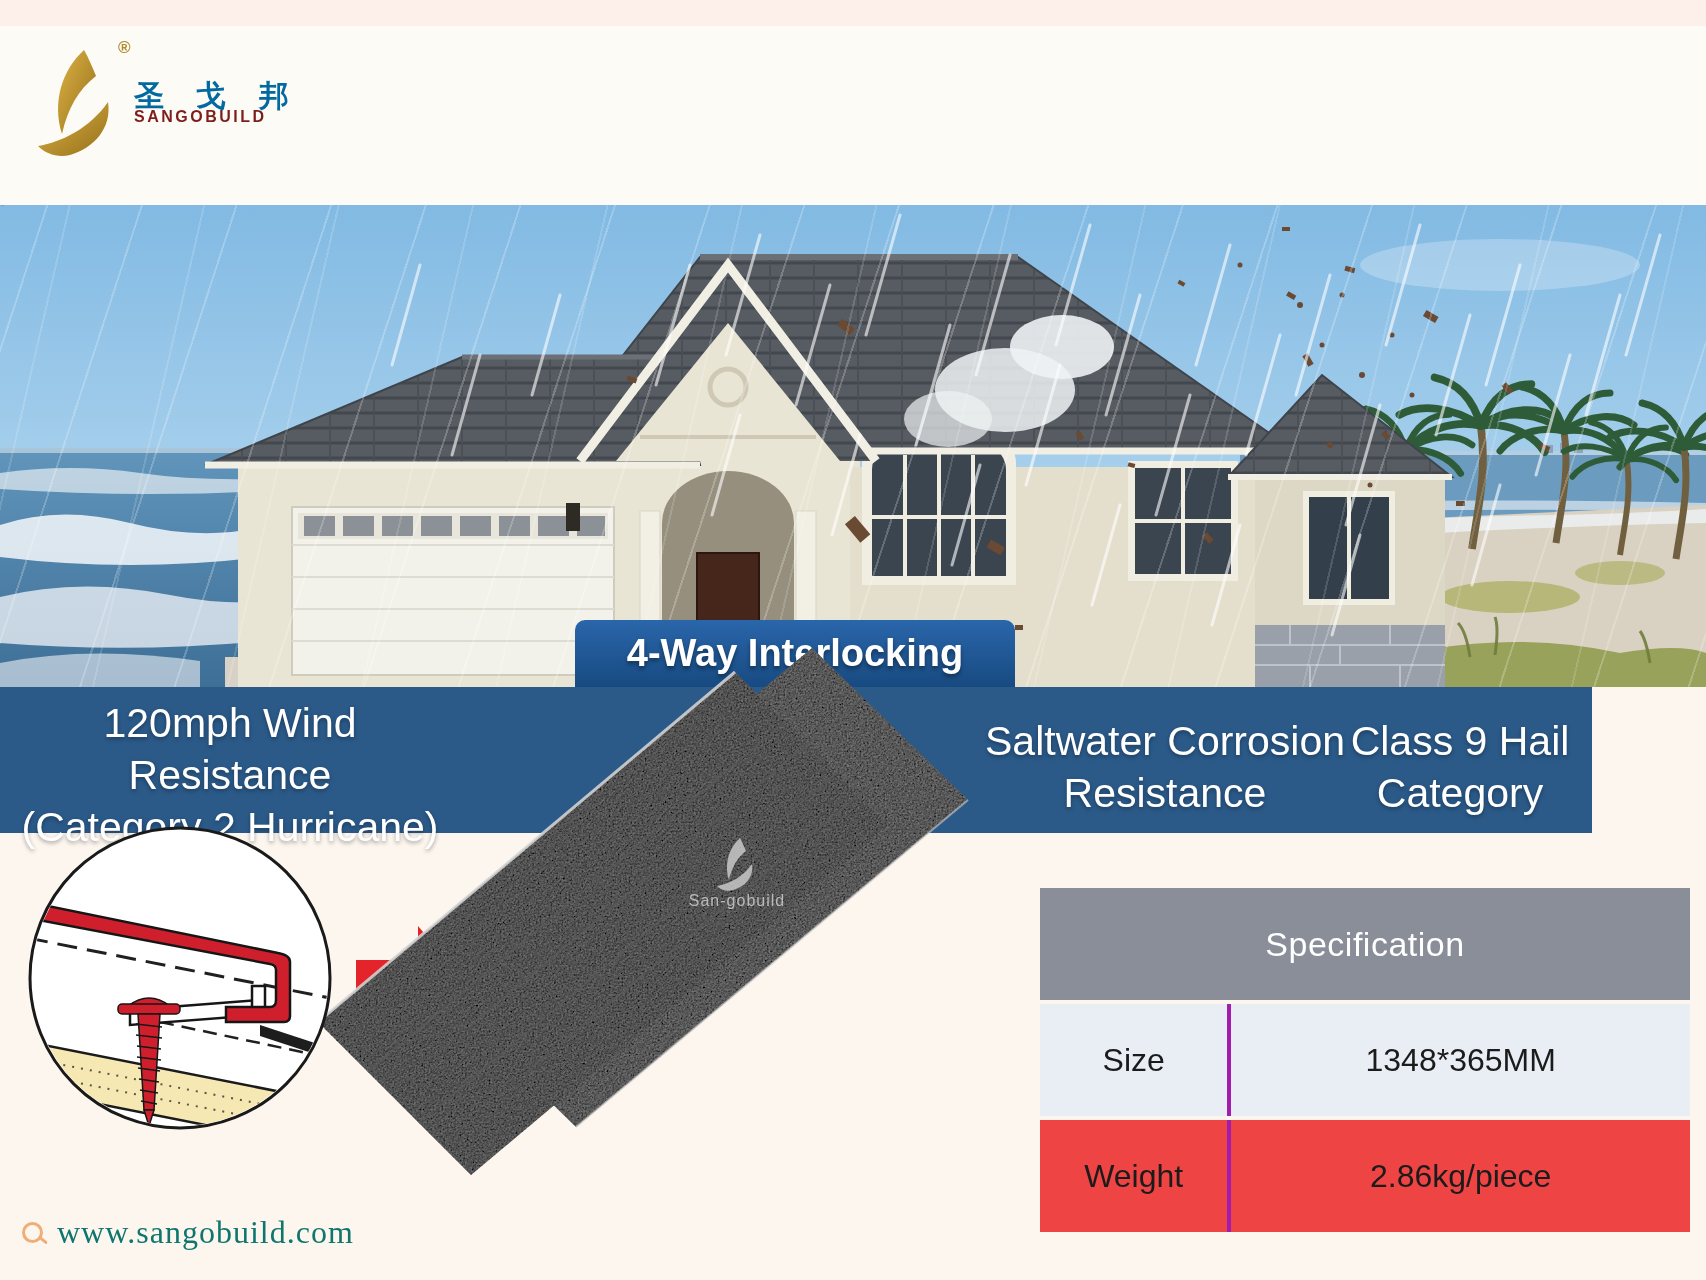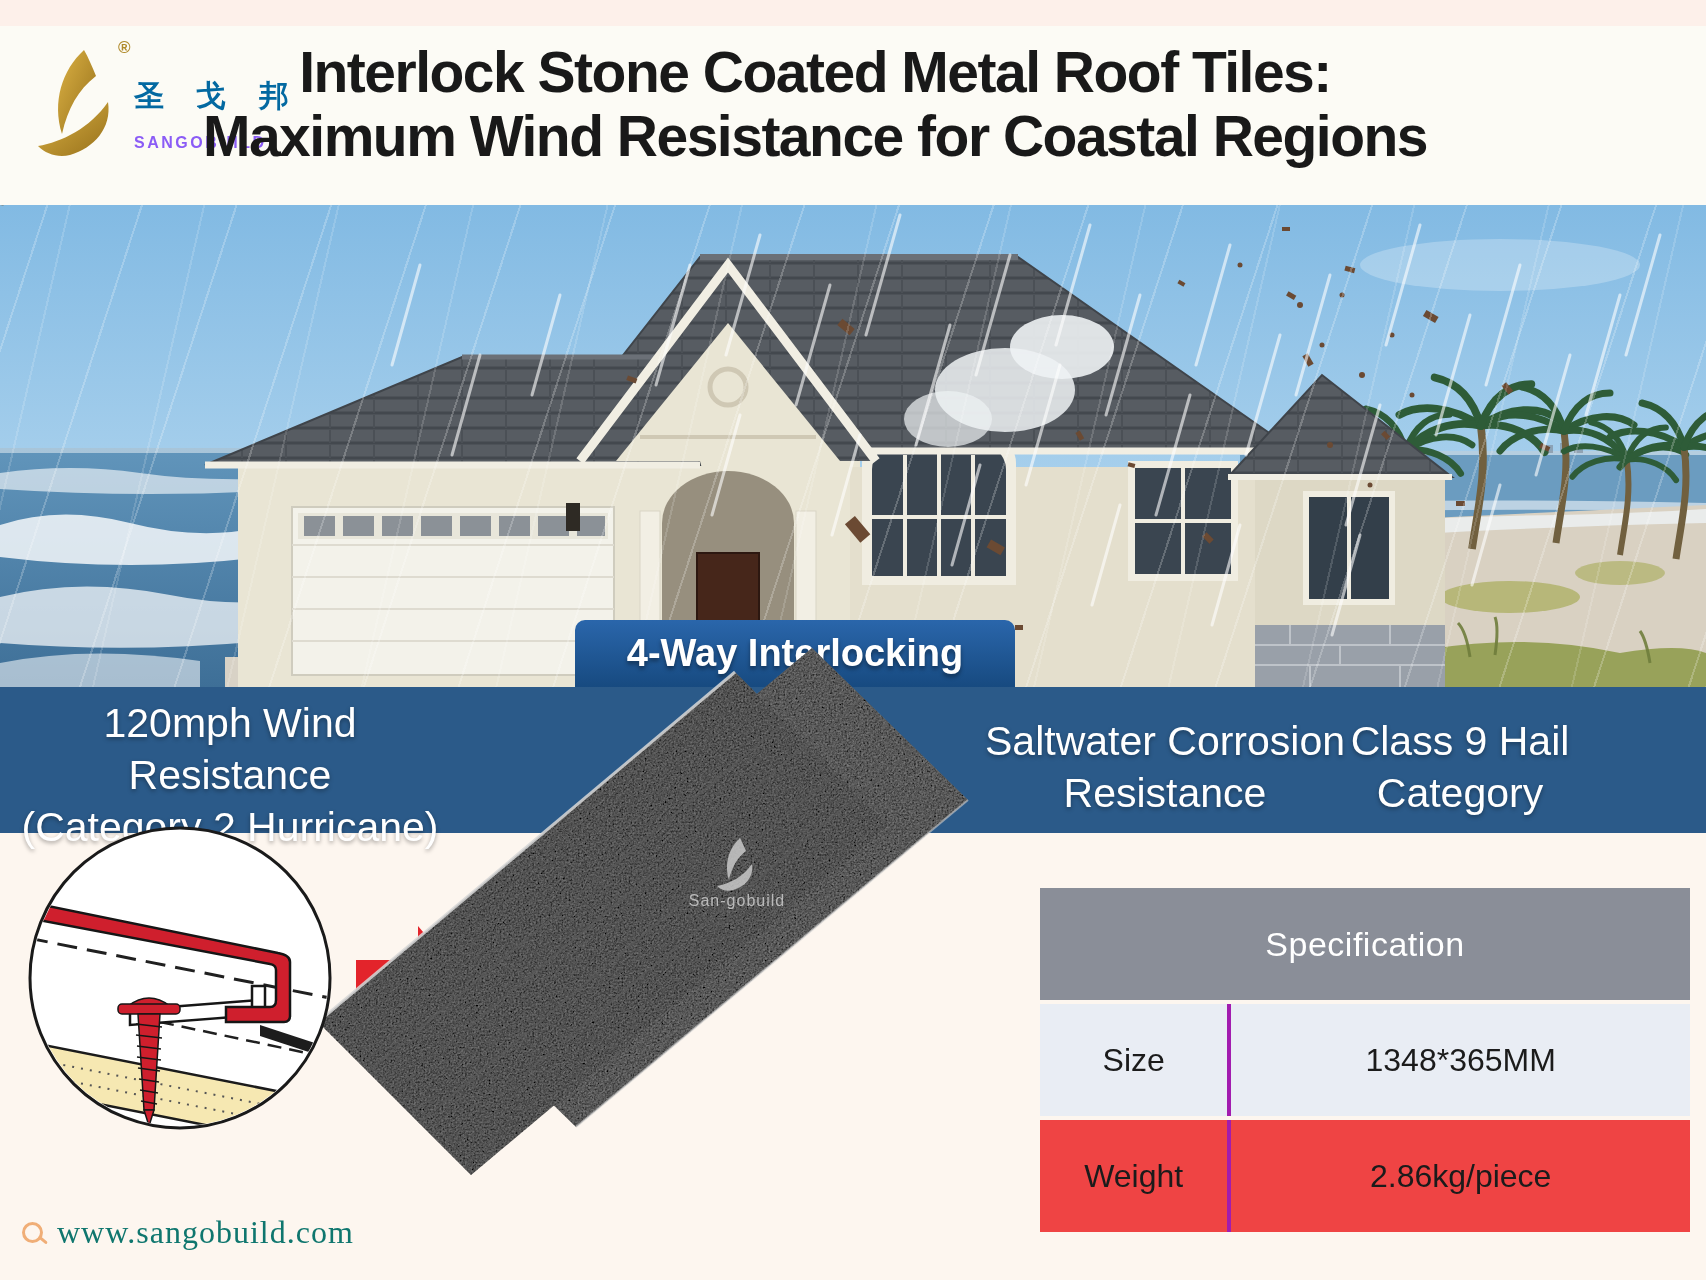--- a/index.html
+++ b/index.html
@@ -6,38 +6,38 @@
   #canvas{position:relative;width:1706px;height:1280px;overflow:hidden;
           background:#fdf6ef;font-family:"Liberation Sans",sans-serif;}
 
   
   .top-strip{position:absolute;left:0;top:0;width:1706px;height:26px;background:#fdf0ea;}
   .header{position:absolute;left:0;top:26px;width:1706px;height:179px;background:#fcfbf5;}
   .logo{position:absolute;left:22px;top:10px;width:210px;height:160px;}
   .logo svg{position:absolute;left:0;top:8px;}
   .logo-reg{position:absolute;left:96px;top:2px;color:#b08a2a;font-size:17px;font-weight:bold;}
   .logo-cn{position:absolute;left:112px;top:40px;color:#0369a1;font-size:30px;font-weight:bold;letter-spacing:12px;white-space:nowrap;}
-  .logo-latin{position:absolute;left:112px;top:98px;color:#8b5cf6;font-size:16px;font-weight:bold;letter-spacing:2.5px;white-space:nowrap;}
+  .logo-latin{position:absolute;left:112px;top:72px;color:#7f1d1d;font-size:16px;font-weight:bold;letter-spacing:2.5px;white-space:nowrap;}
   .title{position:absolute;left:165px;top:14px;width:1300px;text-align:center;
          color:#191919;font-weight:700;font-size:57px;line-height:64px;letter-spacing:-1.5px;}
 
   
   .photo{position:absolute;left:0;top:205px;width:1706px;height:482px;overflow:hidden;z-index:1;}
   .photo svg{position:absolute;left:0;top:0;}
   .rain-a,.rain-b{position:absolute;inset:0;pointer-events:none;}
   .rain-a{background:repeating-linear-gradient(108deg,rgba(255,255,255,0) 0 44px,rgba(255,255,255,.22) 44px 46px,rgba(255,255,255,0) 46px 90px);}
   .rain-b{background:repeating-linear-gradient(103deg,rgba(255,255,255,0) 0 67px,rgba(255,255,255,.15) 67px 69px,rgba(255,255,255,0) 69px 131px);}
 
   .banner{position:absolute;left:575px;top:620px;width:440px;height:67px;z-index:3;
           background:linear-gradient(180deg,#2a66ab,#174a80);border-radius:10px 10px 0 0;
           color:#fff;font-size:38px;font-weight:700;text-align:center;line-height:67px;
           text-shadow:0 3px 4px rgba(0,0,0,.4);}
 
   
-  .band{position:absolute;left:0;top:687px;width:1706px;height:146px;background:#2b5a89;z-index:2;}
+  .band{position:absolute;left:0;top:687px;width:1554px;height:146px;background:#2b5a89;z-index:2;padding-left:38px;}
   .feature{position:absolute;color:#fff;text-align:center;font-size:41px;line-height:52px;
            text-shadow:0 2px 4px rgba(0,0,0,.35);}
   .f1{left:5px;top:10px;width:450px;}
   .f2{left:965px;top:28px;width:400px;}
   .f3{left:1315px;top:28px;width:290px;}
 
   
   .overlay-svg{position:absolute;left:0;top:0;width:1706px;height:1280px;z-index:5;pointer-events:none;}
   .diagram-svg{position:absolute;left:10px;top:810px;z-index:6;}
 
@@ -75,24 +75,20 @@
             <stop offset="0" stop-color="#dcb245"></stop>
               <stop offset="1" stop-color="#96701a"></stop>
           </linearGradient>
         </defs>
         <path d="M62 6 C 40 26 30 58 40 90 C 46 64 56 46 74 32 C 70 22 66 13 62 6 Z" fill="url(#gold)"></path>
         <path d="M16 102 C 40 98 68 84 86 58 C 90 84 72 104 48 111 C 36 114 24 110 16 102 Z" fill="url(#gold)"></path>
       </svg>
       <span class="logo-reg">®</span>
       <div class="logo-cn">圣 戈 邦</div>
       <div class="logo-latin">SANGOBUILD</div>
-    </div>
-    <div class="title">
-      <div>Interlock Stone Coated Metal Roof Tiles:</div>
-      <div>Maximum Wind Resistance for Coastal Regions</div>
     </div>
   </div>
 
   <div class="photo">
     <svg width="1706" height="482" viewBox="0 0 1706 482">
       <defs>
         <linearGradient id="sky" x1="0" y1="0" x2="0" y2="1">
           <stop offset="0" stop-color="#82bae3"></stop>
             <stop offset="0.55" stop-color="#a6cfec"></stop>
             <stop offset="1" stop-color="#cfe6f4"></stop>

